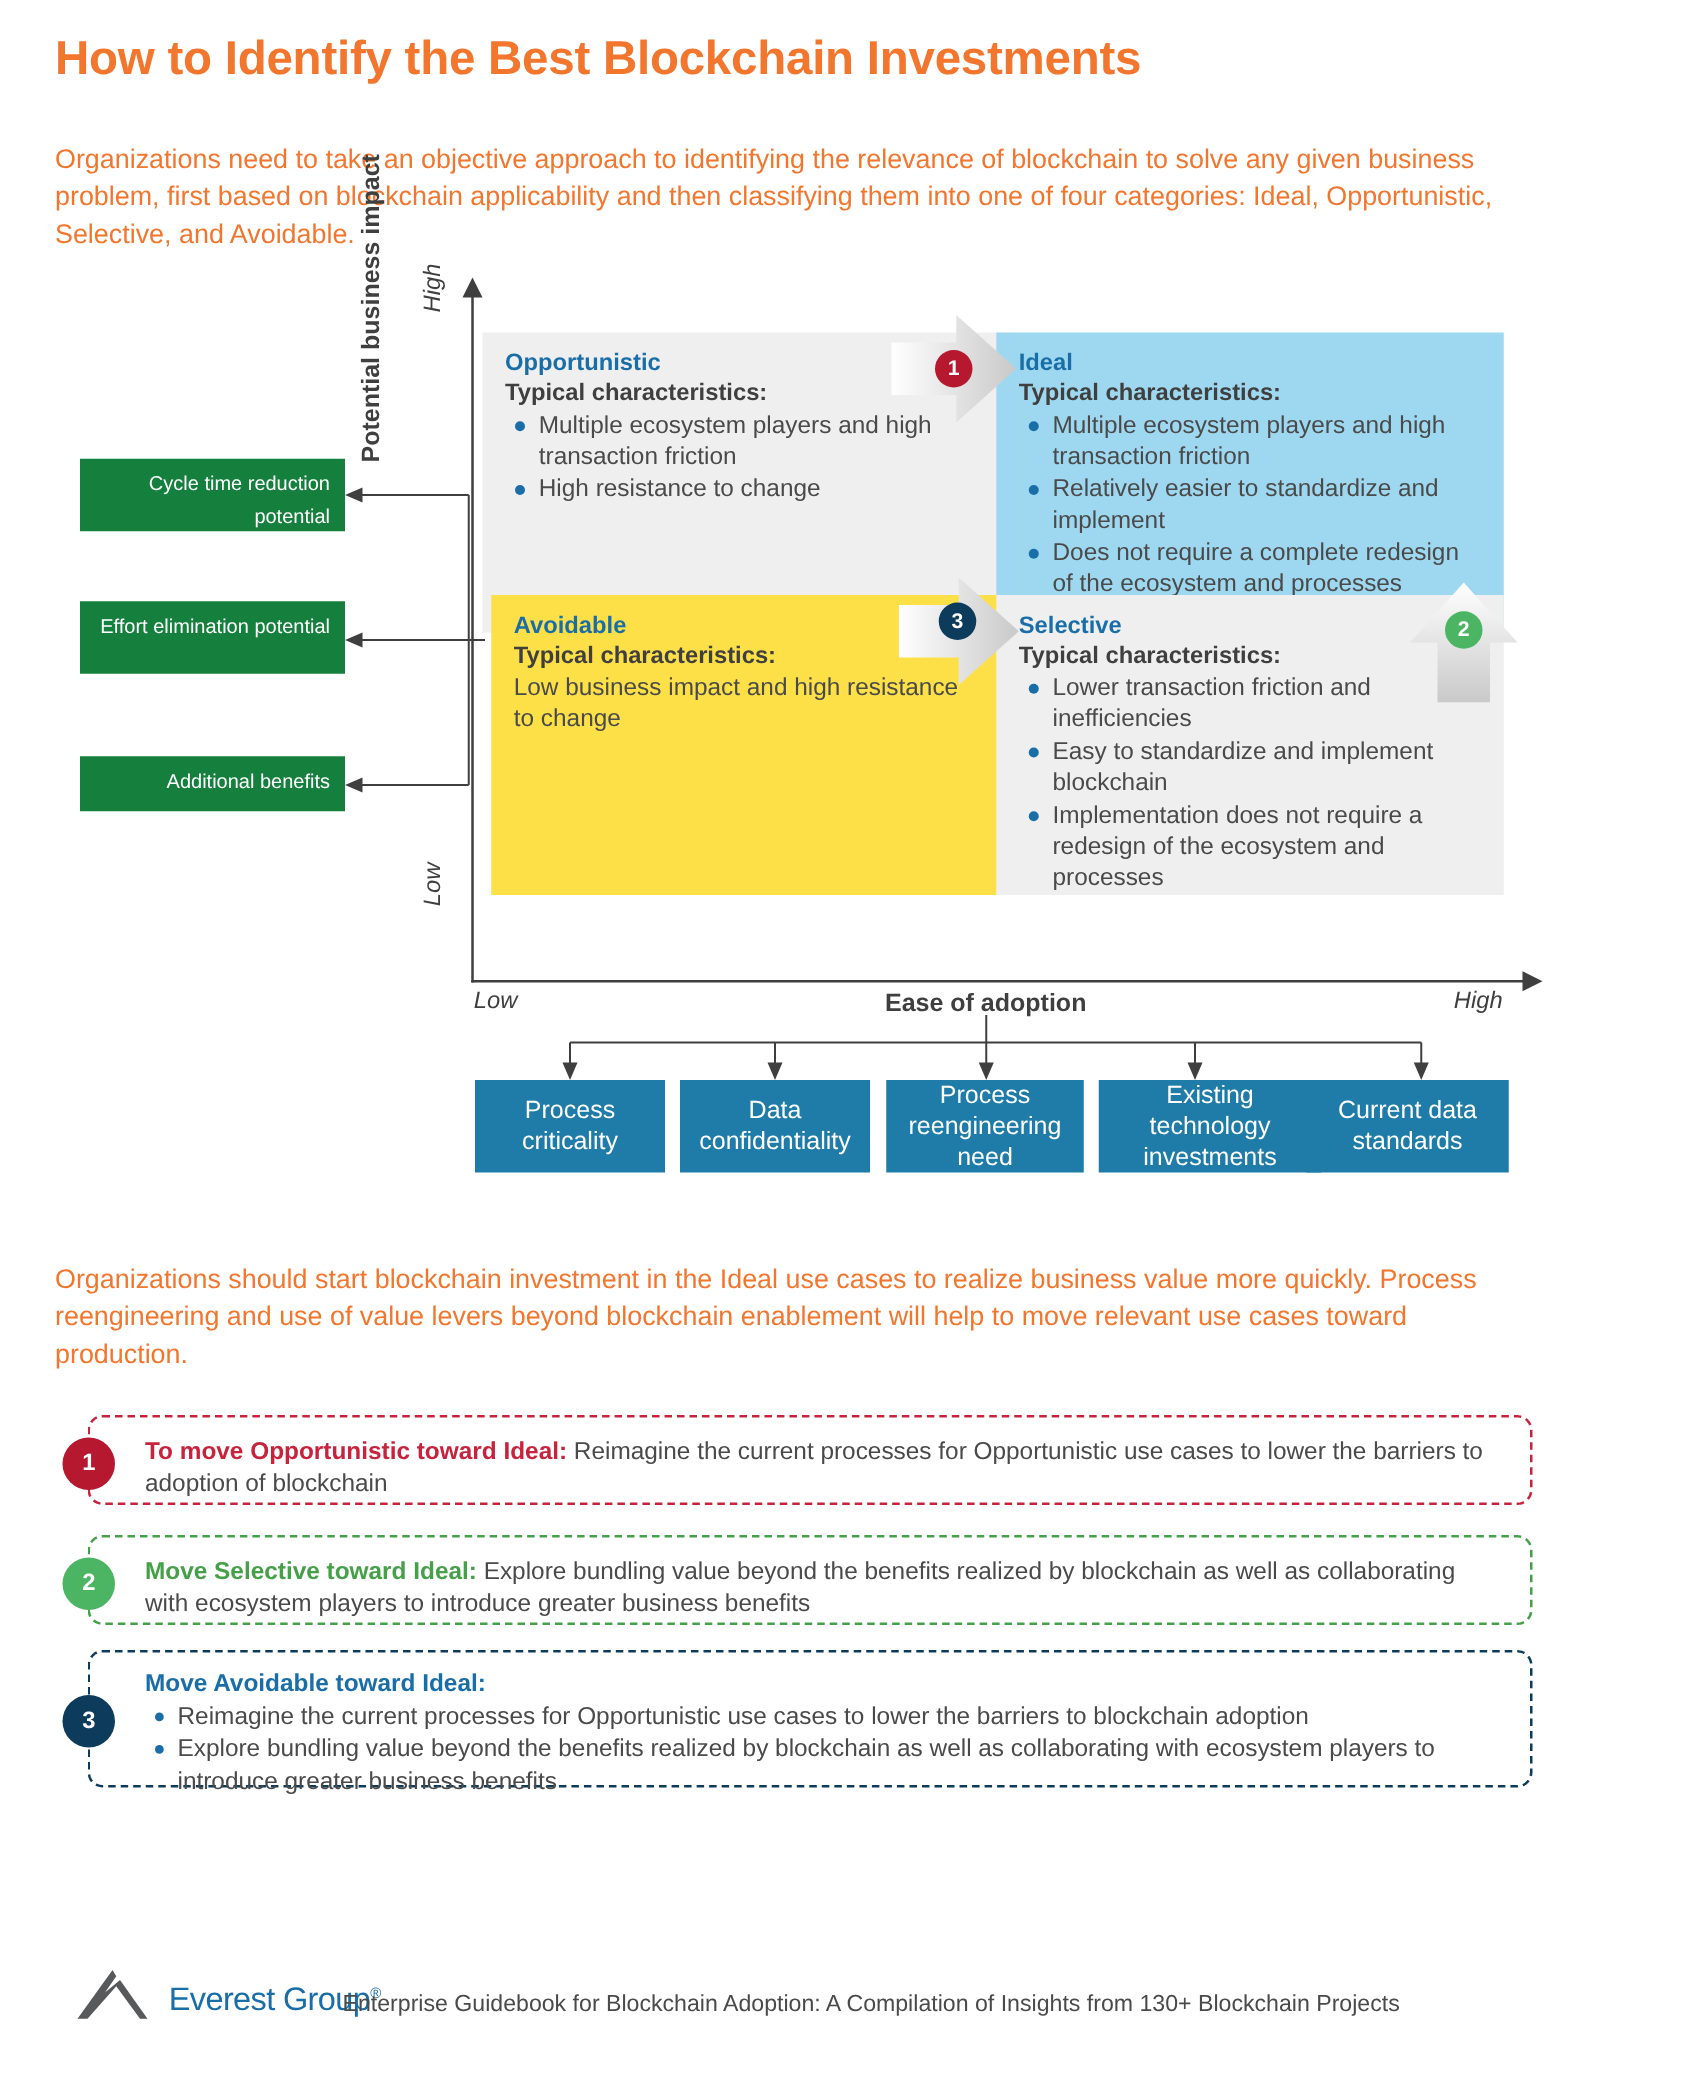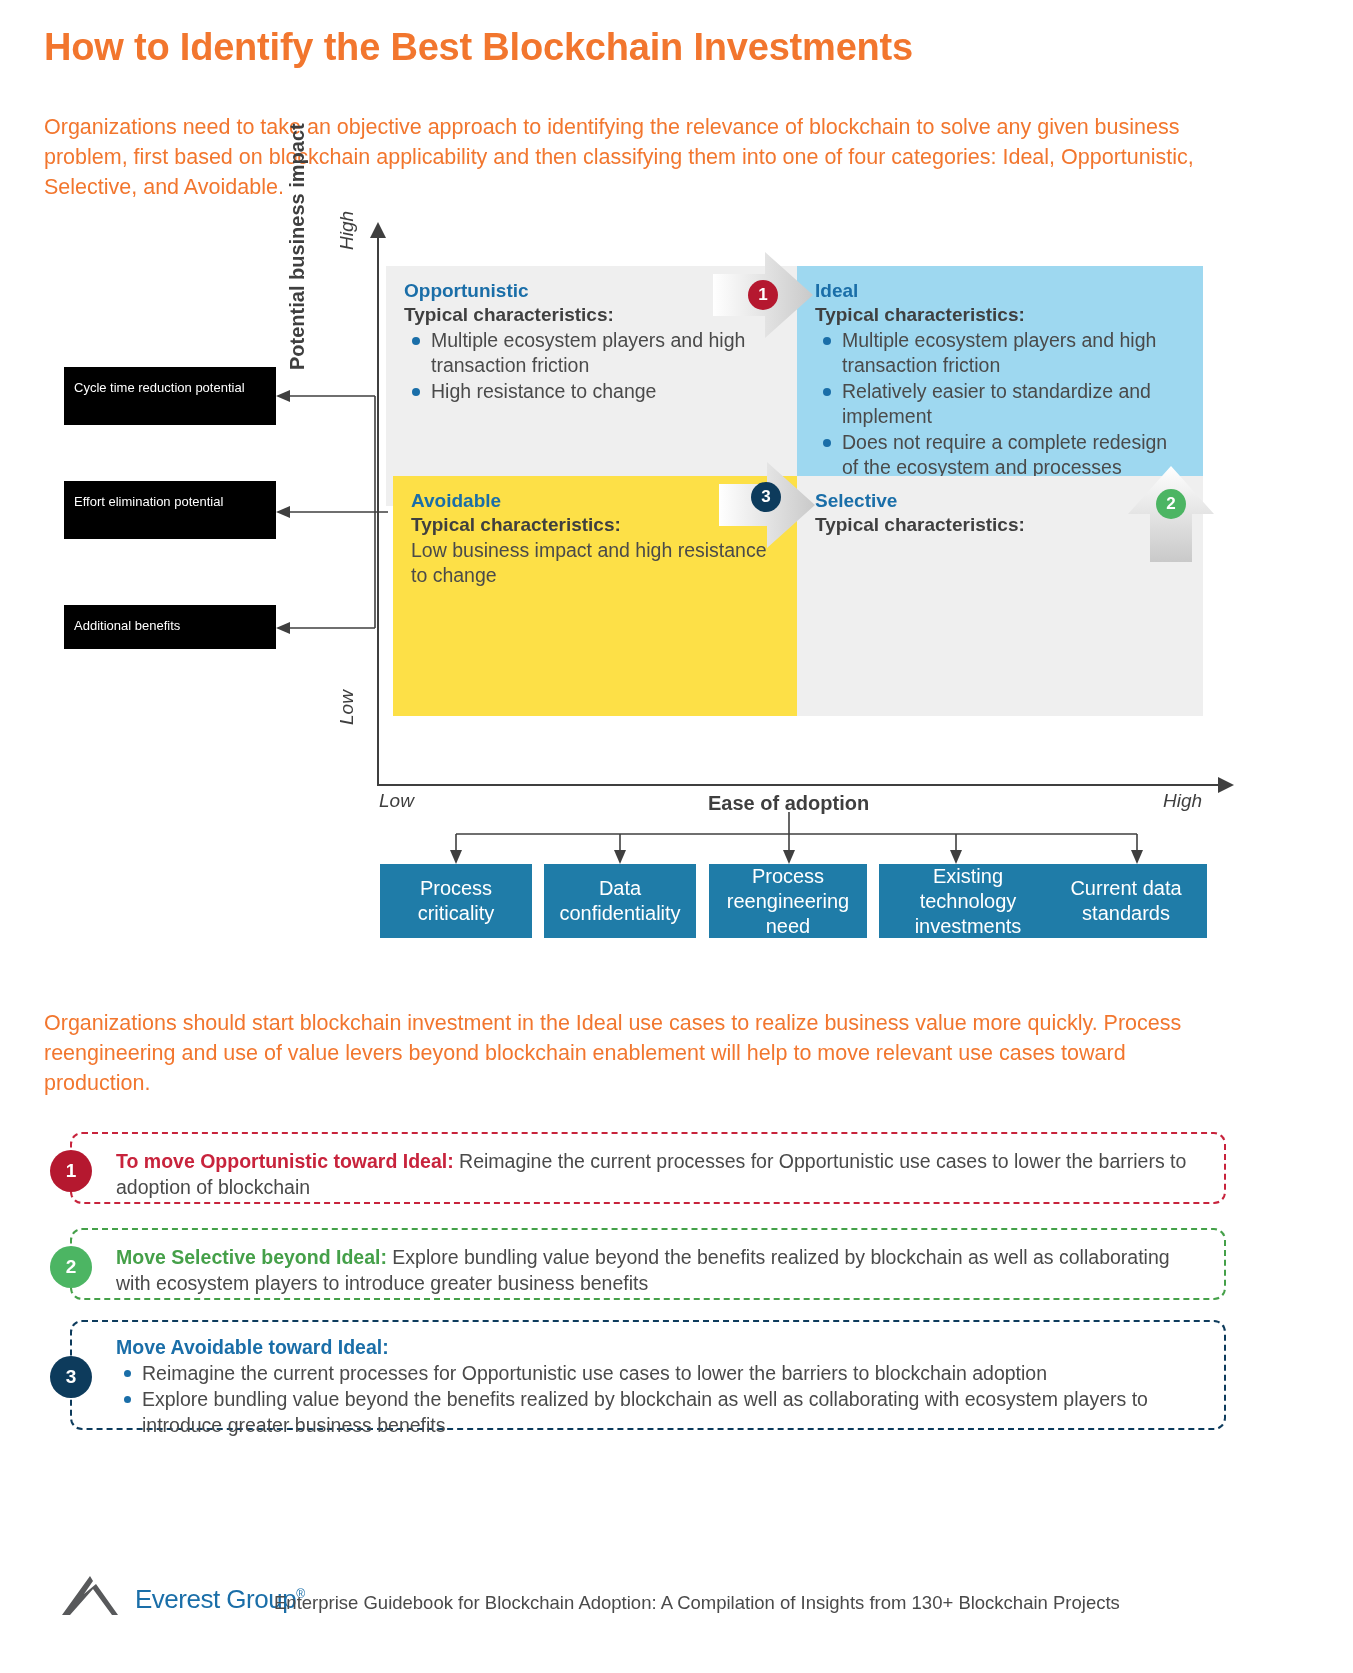--- a/index.html
+++ b/index.html
@@ -101,22 +101,22 @@
     position:absolute; width:30px; height:30px; border-radius:50%;
     color:#ffffff; font-size:17px; font-weight:bold;
     display:flex; align-items:center; justify-content:center;
   }
   .badge-1 { background:#b5182f; }
   .badge-2 { background:#4cb563; }
   .badge-3 { background:#0d3b5c; }
 
   
   .lbox {
-    position:absolute; background:#000000; color:#ffffff;
-    font-size:13px; line-height:26px; 
+    position:absolute; background:#15803d; color:#ffffff;
+    font-size:16px; line-height:26px; text-align:right;
     padding:8px 12px 8px 10px;
   }
   #lbox-0 { left:64px; top:367px; width:212px; height:58px; }
   #lbox-1 { left:64px; top:481px; width:212px; height:58px; }
   #lbox-2 { left:64px; top:605px; width:212px; height:44px; }
 
   
   .bbox {
     position:absolute; background:#1f7ca8; color:#ffffff;
     font-size:20px; line-height:25px; text-align:center;
@@ -211,20 +211,25 @@
 
     <div class="quad" id="quad-avoidable">
       <div class="quad-title">Avoidable</div>
       <div class="quad-sub">Typical characteristics:</div>
       <div class="quad-plain">Low business impact and high resistance to change</div>
     </div>
 
     <div class="quad" id="quad-selective">
       <div class="quad-title">Selective</div>
       <div class="quad-sub">Typical characteristics:</div>
+      <ul>
+        <li>Lower transaction friction and inefficiencies</li>
+        <li>Easy to standardize and implement blockchain</li>
+        <li>Implementation does not require a redesign of the ecosystem and processes</li>
+      </ul>
     </div>
 
     <div id="axis-y"></div>
     <div id="axis-y-head"></div>
     <div id="axis-x"></div>
     <div id="axis-x-head"></div>
     <div id="axis-y-title">Potential business impact</div>
     <div id="axis-y-high">High</div>
     <div id="axis-y-low">Low</div>
     <div id="axis-x-low">Low</div>
@@ -302,21 +307,21 @@
 
   <div id="conclusion-paragraph">Organizations should start blockchain investment in the Ideal use cases to realize business value more quickly. Process reengineering and use of value levers beyond blockchain enablement will help to move relevant use cases toward production.</div>
 
   <div class="callout" id="callout-1">
     <div class="callout-badge">1</div>
     <div class="callout-body"><span class="callout-title">To move Opportunistic toward Ideal:</span><span> Reimagine the current processes for Opportunistic use cases to lower the barriers to adoption of blockchain</span></div>
   </div>
 
   <div class="callout" id="callout-2">
     <div class="callout-badge">2</div>
-    <div class="callout-body"><span class="callout-title">Move Selective beyond Ideal:</span><span> Explore bundling value beyond the benefits realized by blockchain as well as collaborating with ecosystem players to introduce greater business benefits</span></div>
+    <div class="callout-body"><span class="callout-title">Move Selective toward Ideal:</span><span> Explore bundling value beyond the benefits realized by blockchain as well as collaborating with ecosystem players to introduce greater business benefits</span></div>
   </div>
 
   <div class="callout" id="callout-3">
     <div class="callout-badge">3</div>
     <span class="callout-title">Move Avoidable toward Ideal:</span>
     <ul>
       <li>Reimagine the current processes for Opportunistic use cases to lower the barriers to blockchain adoption</li>
       <li>Explore bundling value beyond the benefits realized by blockchain as well as collaborating with ecosystem players to introduce greater business benefits</li>
     </ul>
   </div>

